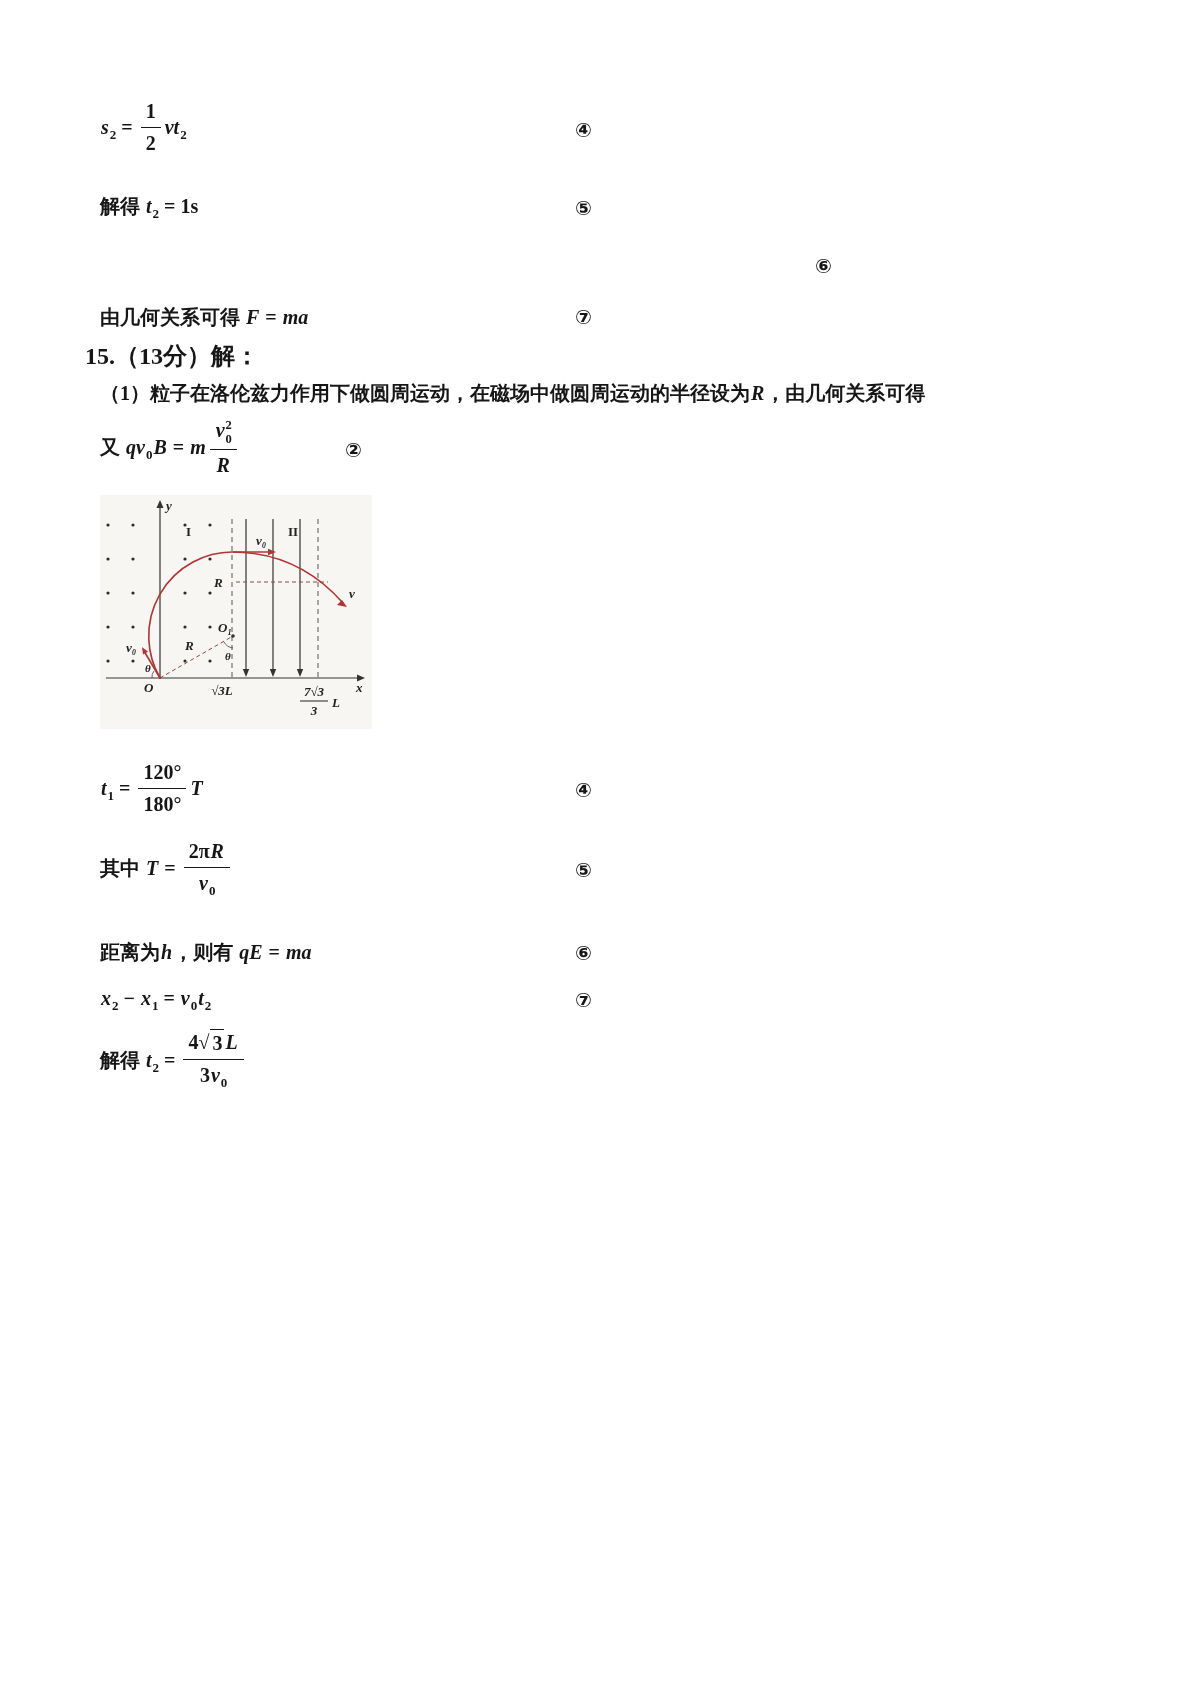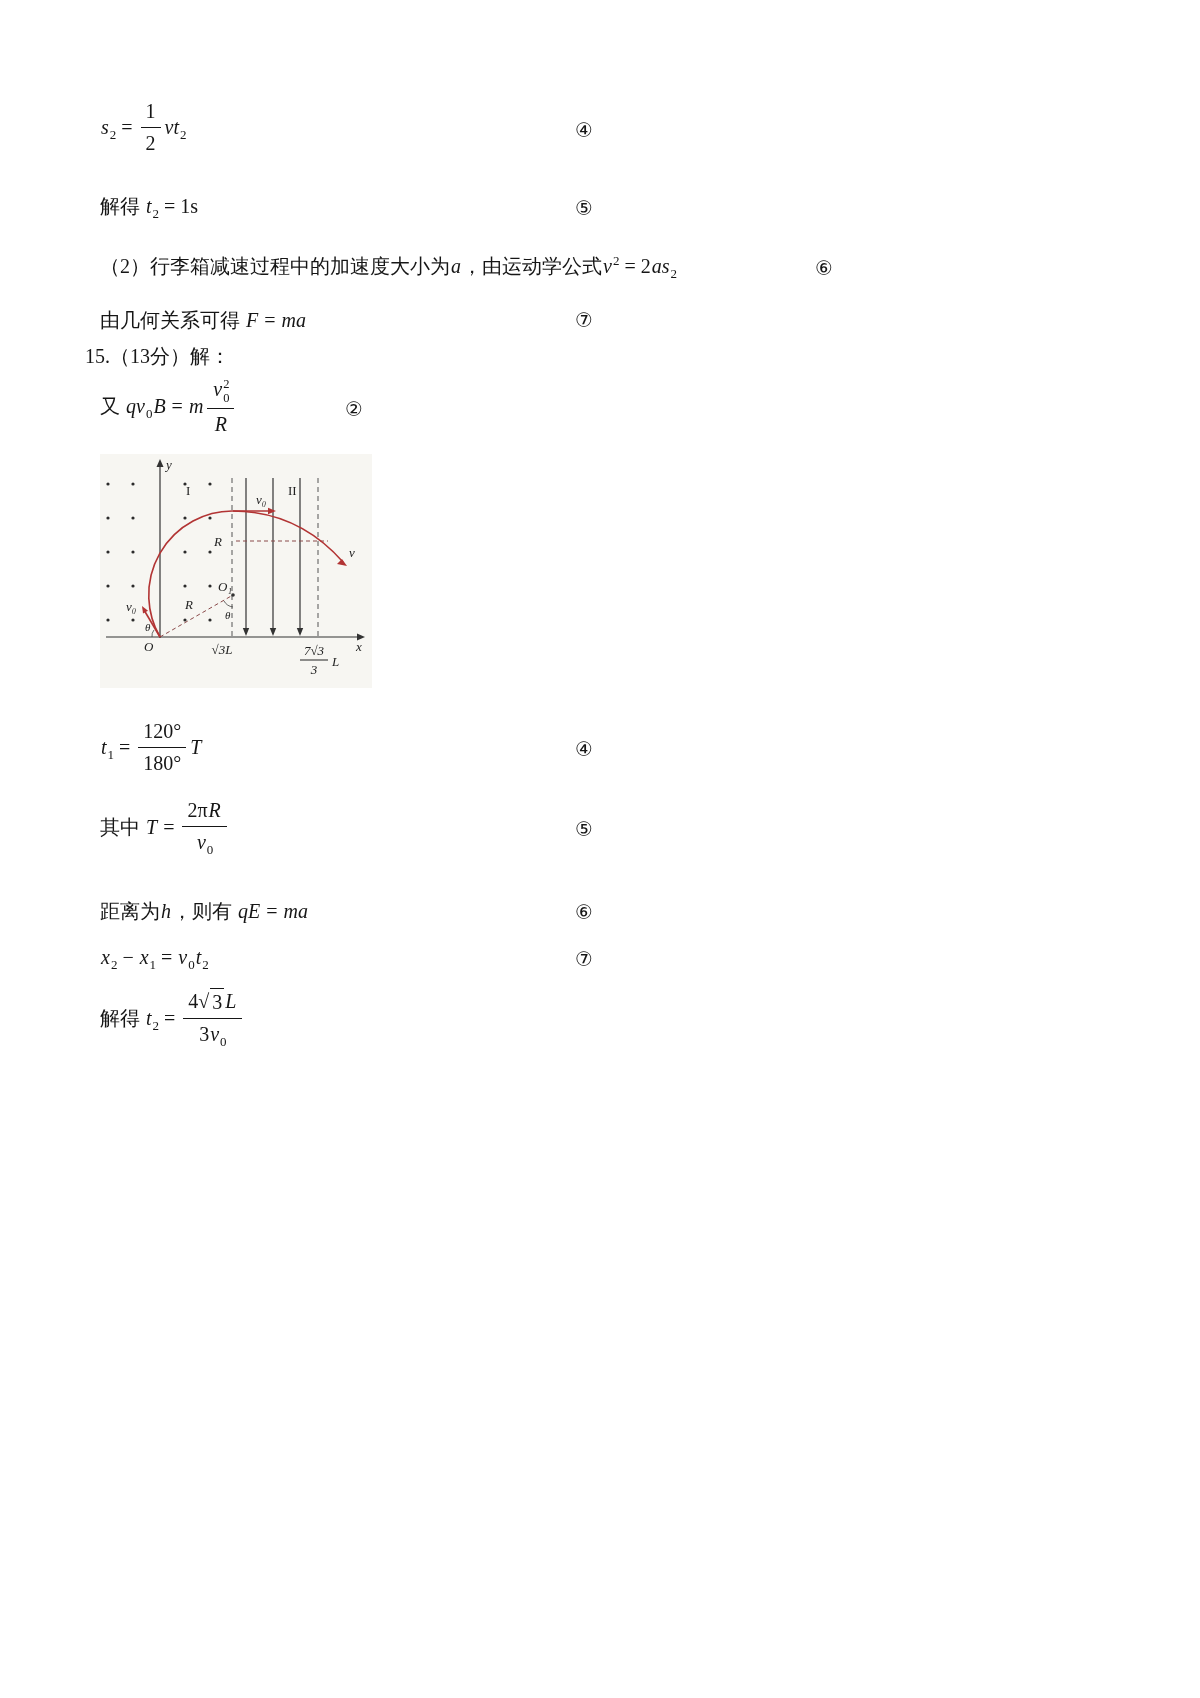--- a/index.html
+++ b/index.html
@@ -2,67 +2,68 @@
 <html><head>
 <meta charset="utf-8">
 <style>
   html,body{margin:0;padding:0;background:#ffffff;}
   body{
     width:1200px;min-height:1698px;box-sizing:border-box;
     padding:100px 90px 40px 100px;
     font-family:"Liberation Serif","DejaVu Serif",serif;
     font-size:20px;color:#161616;
   }
-  main{display:block;}
+  main{display:block;font-weight:bold;}
   .ln{position:relative;white-space:nowrap;line-height:1.35;min-height:27px;}
   .formula{display:inline;}
   .rm{font-style:normal;}
   .it{font-style:italic;padding:0 1px;}
   sub,sup{font-size:13px;font-style:normal;}
   .eqnum{
     position:absolute;top:50%;transform:translateY(-50%);
     font-family:"DejaVu Sans","Liberation Sans",sans-serif;
     font-size:20px;color:#161616;
   }
   .pos-near{left:245px;} .pos-mid{left:475px;} .pos-far{left:715px;}
   .frac{display:inline-flex;flex-direction:column;vertical-align:middle;
         text-align:center;margin:0 3px;position:relative;top:-2px;}
   .fnum{border-bottom:1.3px solid #161616;padding:0 5px 2px;}
   .fden{padding:2px 5px 0;}
   .ss{display:inline-flex;flex-direction:column;align-items:flex-start;
       font-size:12.5px;line-height:1.15;vertical-align:middle;}
   .sqrt{display:inline-flex;align-items:stretch;}
   .rad{padding-right:1px;}
   .sqv{border-top:1.3px solid #161616;padding:0 2px;}
-  .heading{font-size:20px;}
+  .heading{font-size:24px;}
   .diagram-wrap{line-height:0;}
   .svg-lbl{font-family:"Liberation Serif","DejaVu Serif",serif;font-style:italic;
            font-size:13px;fill:#222;}
   .svg-lbl-up{font-style:normal;}
   .svg-lbl-sm{font-size:11px;}
 </style>
 </head>
 <body>
 
 <main>
 
   <div class="ln" style="margin-bottom:34px"><span class="formula"><span class="it">s</span><sub>2</sub><span class="rm"> = </span><span class="frac">
           <span class="fnum"><span class="rm">1</span></span>
           <span class="fden"><span class="rm">2</span></span>
         </span><span class="it">vt</span><sub>2</sub></span><span class="eqnum pos-mid">④</span></div>
 
   <div class="ln" style="margin-bottom:30px"><span class="formula"><span class="rm">解得 </span><span class="it">t</span><sub>2</sub><span class="rm"> = 1s</span></span><span class="eqnum pos-mid">⑤</span></div>
 
-  <div class="ln" style="margin-bottom:24px"><span class="formula"><span class="rm">（2）行李箱减速过程中的加速度大小为</span><span class="it">a</span><span class="rm">，由运动学公式</span><span class="it">v</span><sup>2</sup><span class="rm"> = 2</span><span class="it">as</span><sub>2</sub></span><span class="eqnum pos-far">⑥</span></div>
+  <div class="ln" style="margin-bottom:24px"><span class="eqnum pos-far">⑥</span></div>
 
   <div class="ln" style="margin-bottom:9px"><span class="formula"><span class="rm">由几何关系可得 </span><span class="it">F</span><span class="rm"> = </span><span class="it">ma</span></span><span class="eqnum pos-mid">⑦</span></div>
 
 
   <div class="ln heading" style="margin-bottom:8px;margin-left:-15px"><span class="formula"><span class="rm">15.（13分）解：</span></span></div>
 
+  <div class="ln" style="margin-bottom:12px"><span class="formula"><span class="rm">（1）粒子在洛伦兹力作用下做圆周运动，在磁场中做圆周运动的半径设为</span><span class="it">R</span><span class="rm">，由几何关系可得</span></span></div>
 
 
   <div class="ln" style="margin-bottom:14px"><span class="formula"><span class="rm">又 </span><span class="it">qv</span><sub>0</sub><span class="it">B</span><span class="rm"> = </span><span class="it">m</span><span class="frac">
           <span class="fnum"><span class="it">v</span><span class="ss">
               <span class="ssp">2</span>
               <span class="ssb">0</span>
             </span></span>
           <span class="fden"><span class="it">R</span></span>
         </span></span><span class="eqnum pos-near">②</span></div>
 

